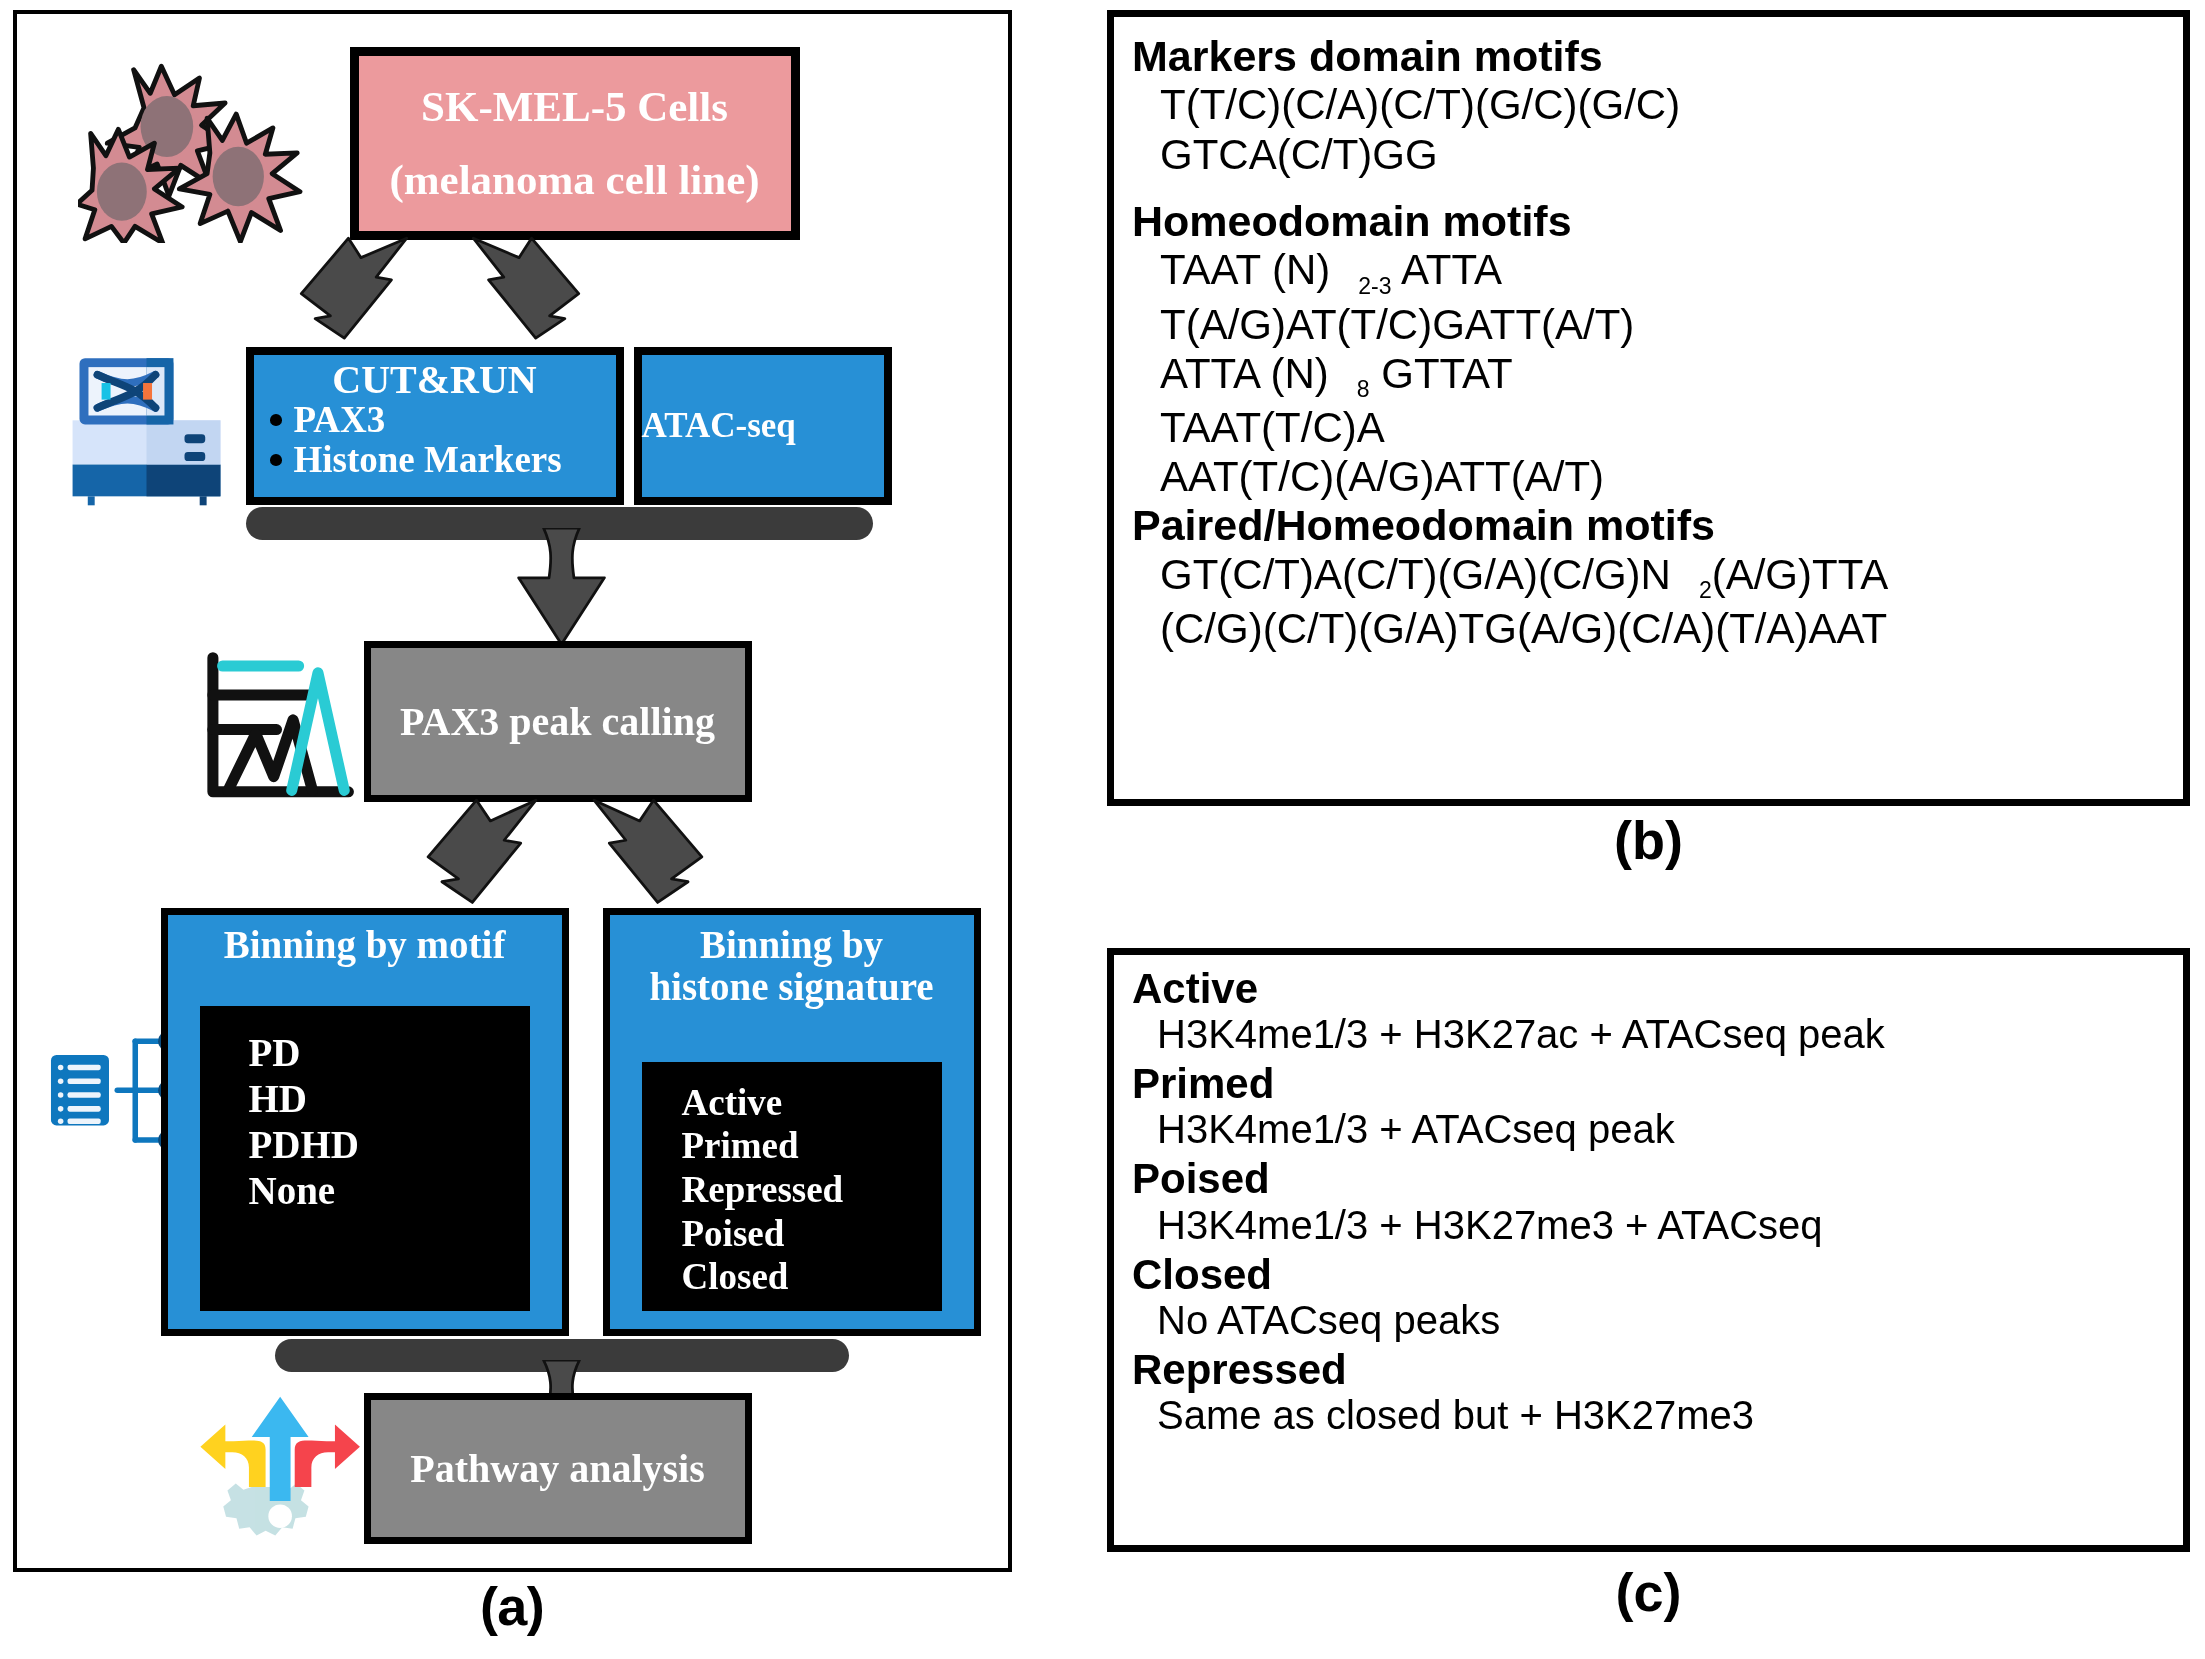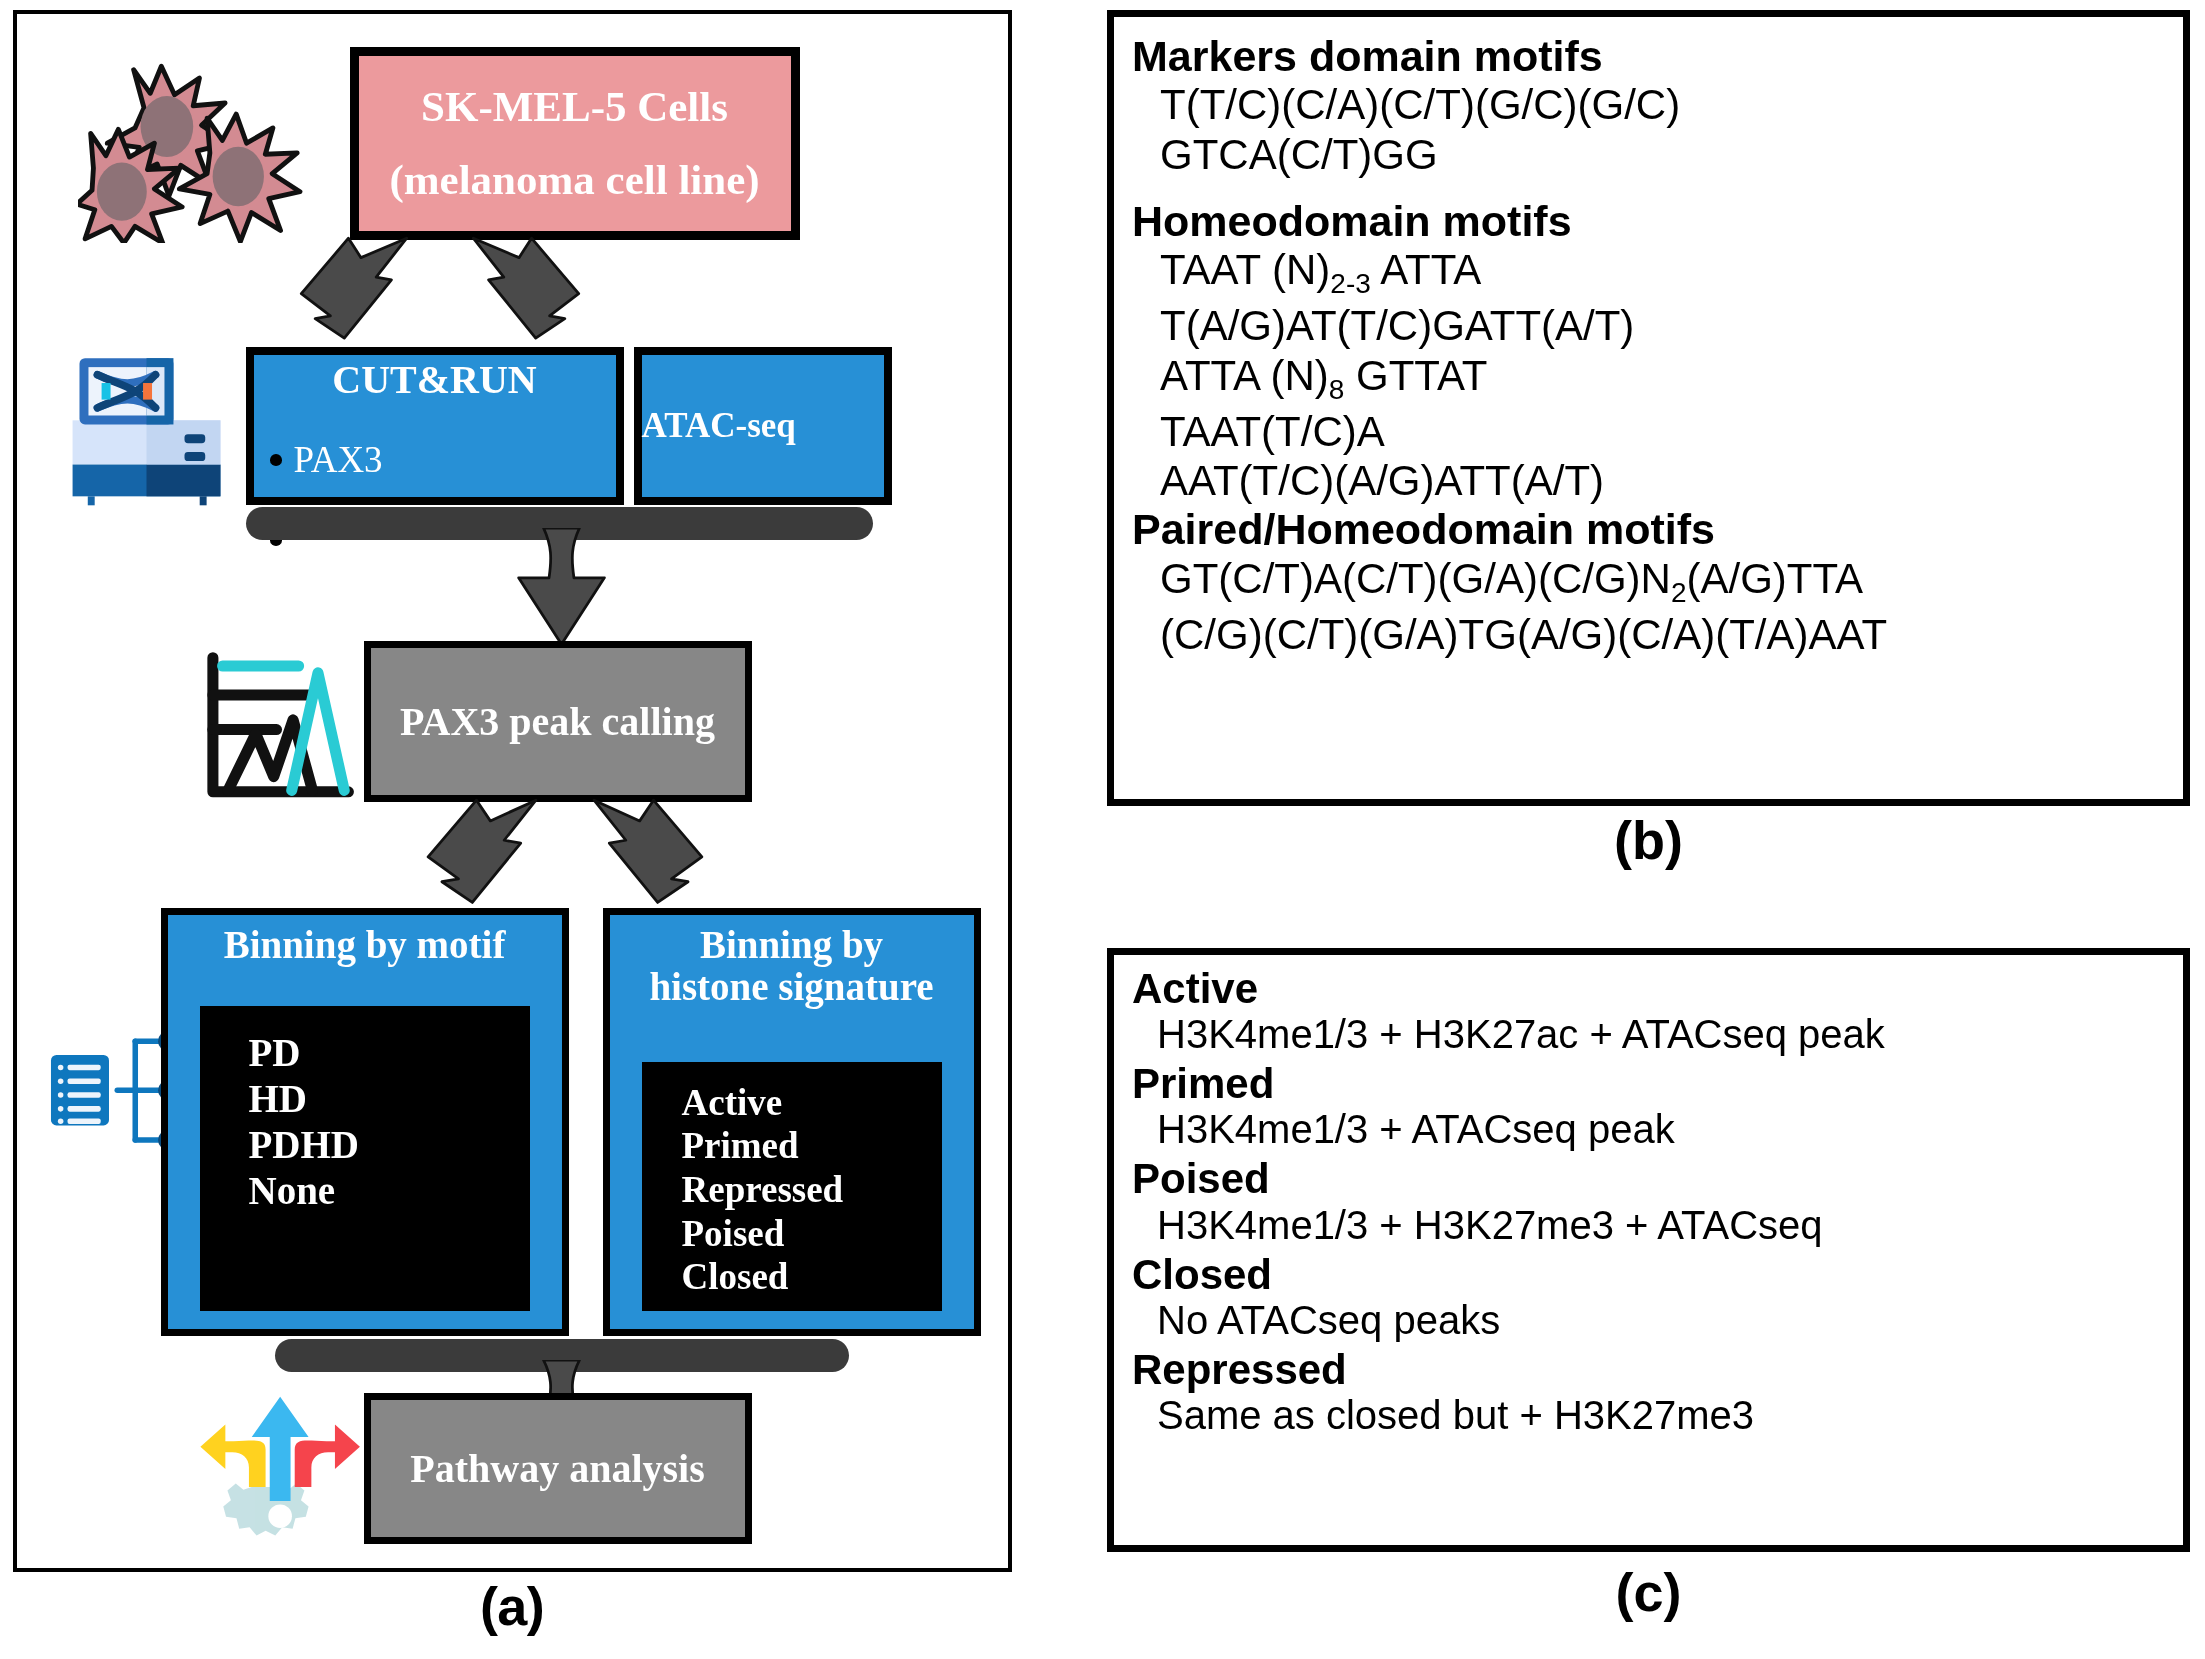--- a/index.html
+++ b/index.html
@@ -69,22 +69,22 @@
     background: #2790D6;
     border: 8.3px solid #000;
     color: #fff;
     padding: 4.2px 0 0 0;
   }
   .box-cutrun .hdr {
     text-align: center; font-weight: bold; font-size: 40px; line-height: 1.04;
   }
   .box-cutrun ul { list-style: none; margin: 0; padding: 0 0 0 14px; }
   .box-cutrun li {
-    font-weight: normal; font-size: 37px; line-height: 1.08;
-    position: relative; padding-left: 26px; margin-top: 40px;
+    font-weight: bold; font-size: 37px; line-height: 1.08;
+    position: relative; padding-left: 26px;
   }
   .box-cutrun li::before {
     content: "";
     position: absolute; left: 2.8px; top: 50%;
     transform: translateY(-50%);
     width: 11.8px; height: 11.8px; border-radius: 50%;
     background: #000;
   }
 
   
@@ -201,21 +201,21 @@
 
   .mg-head {
     font-weight: bold; font-size: 43px; color: #000;
     line-height: 1.13;
   }
   .mg-item {
     font-weight: normal; font-size: 42px; color: #000;
     line-height: 1.17; padding-left: 28px;
   }
   .mg-gap { height: 18px; }
-  .mg-item sub { font-size: 28px; vertical-align: sub; }
+  .mg-item sub { font-size: 23px; vertical-align: sub; margin-left: 28px; }
 
   .hs-head {
     font-weight: bold; font-size: 42px; color: #000; line-height: 1.10;
   }
   .hs-item {
     font-weight: normal; font-size: 40px; color: #000;
     line-height: 1.12; padding-left: 25px;
   }
   .hs-block { margin-bottom: 4.2px; }
 </style>

